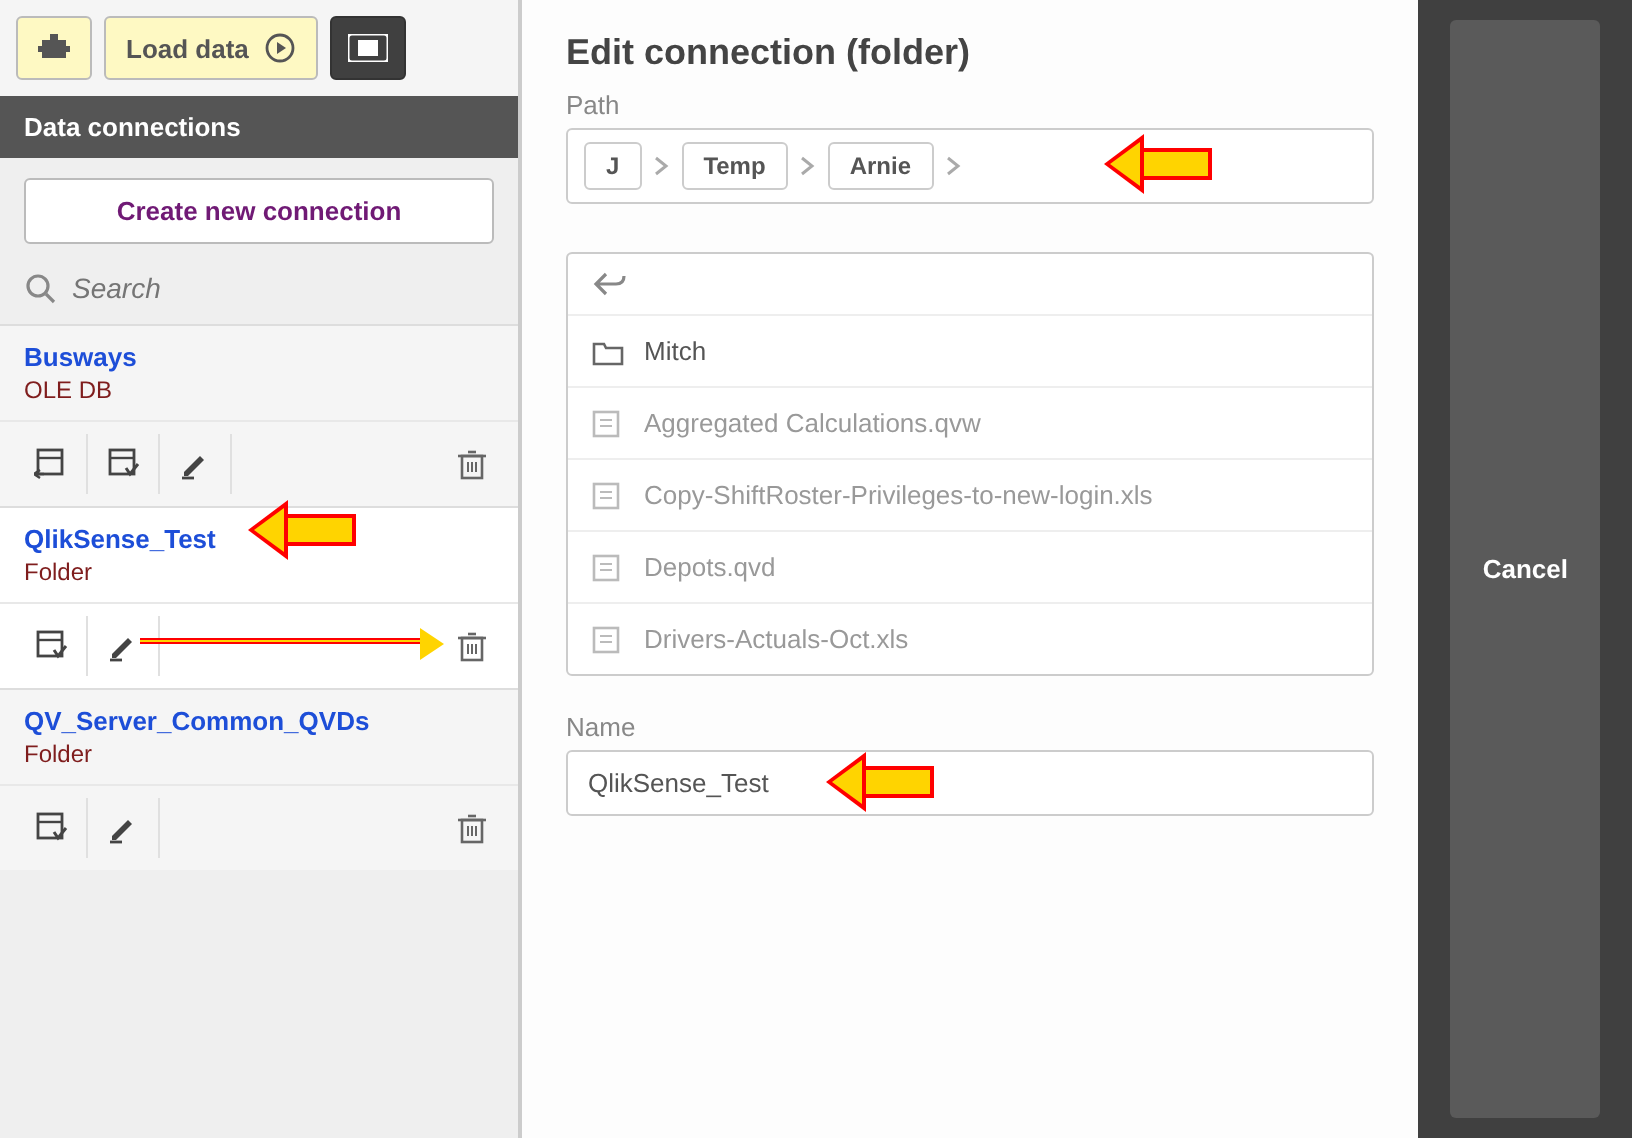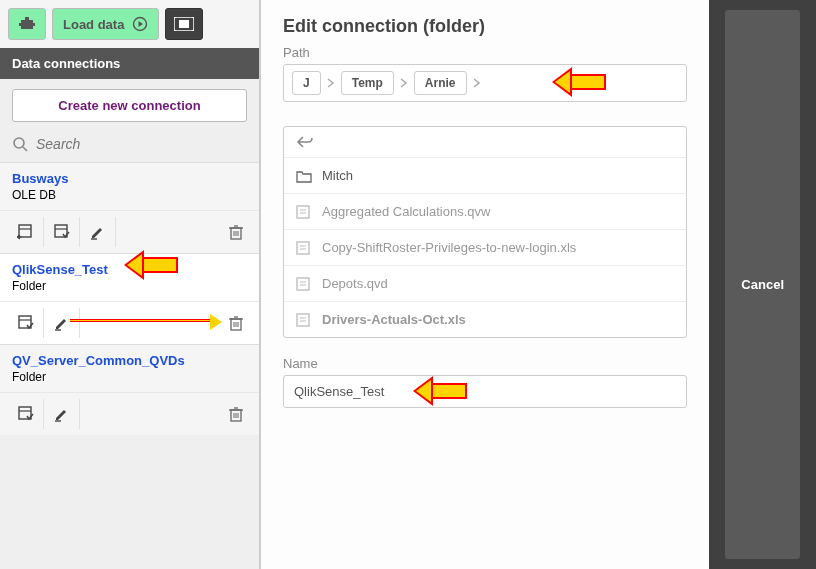--- a/index.html
+++ b/index.html
@@ -20,21 +20,21 @@
       flex-direction: column;
     }
     .toolbar {
       display: flex;
       gap: 6px;
       padding: 8px;
       background: #f5f5f5;
     }
     .toolbar-btn {
       height: 32px;
-      background: #86efac;
+      background: #fef9c3;
       border: 1px solid #bbb;
       border-radius: 3px;
       display: flex;
       align-items: center;
       justify-content: center;
       padding: 0 10px;
       cursor: pointer;
       font-weight: bold;
       color: #555;
       font-size: 13px;
@@ -87,21 +87,21 @@
       font-weight: bold;
       font-size: 13px;
       color: #1d4ed8;
       display: flex;
       align-items: center;
       position: relative;
     }
     .conn-sub {
       padding: 2px 12px 8px 12px;
       font-size: 12px;
-      color: #000000;
+      color: #7f1d1d;
     }
     .conn-actions {
       display: flex;
       align-items: center;
       padding: 6px 8px 6px 8px;
       border-top: 1px solid #e8e8e8;
       position: relative;
     }
     .action-btn {
       width: 36px;
@@ -171,21 +171,21 @@
     .file-row {
       padding: 10px 12px;
       border-bottom: 1px solid #eee;
       display: flex;
       align-items: center;
       gap: 10px;
       color: #999;
       font-size: 13px;
     }
     .file-row.folder { color: #555; cursor: pointer; }
-    .file-row:last-child { border-bottom: none; font-weight: bold; }
+    .file-row:last-child { border-bottom: none; }
     .file-icon { width: 16px; height: 14px; display: inline-block; flex-shrink: 0; }
     .name-field {
       margin-top: 18px;
     }
     .text-input {
       width: 100%;
       border: 1px solid #ccc;
       border-radius: 3px;
       padding: 8px 10px;
       font-size: 13px;

